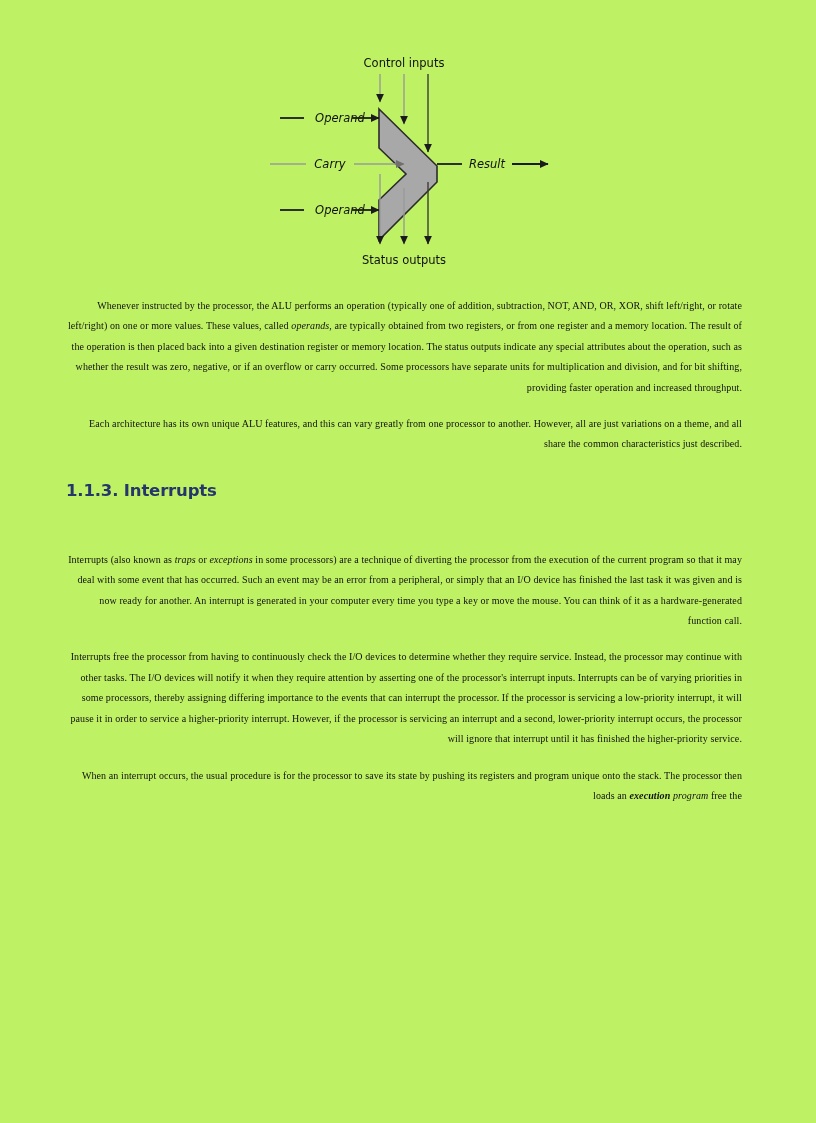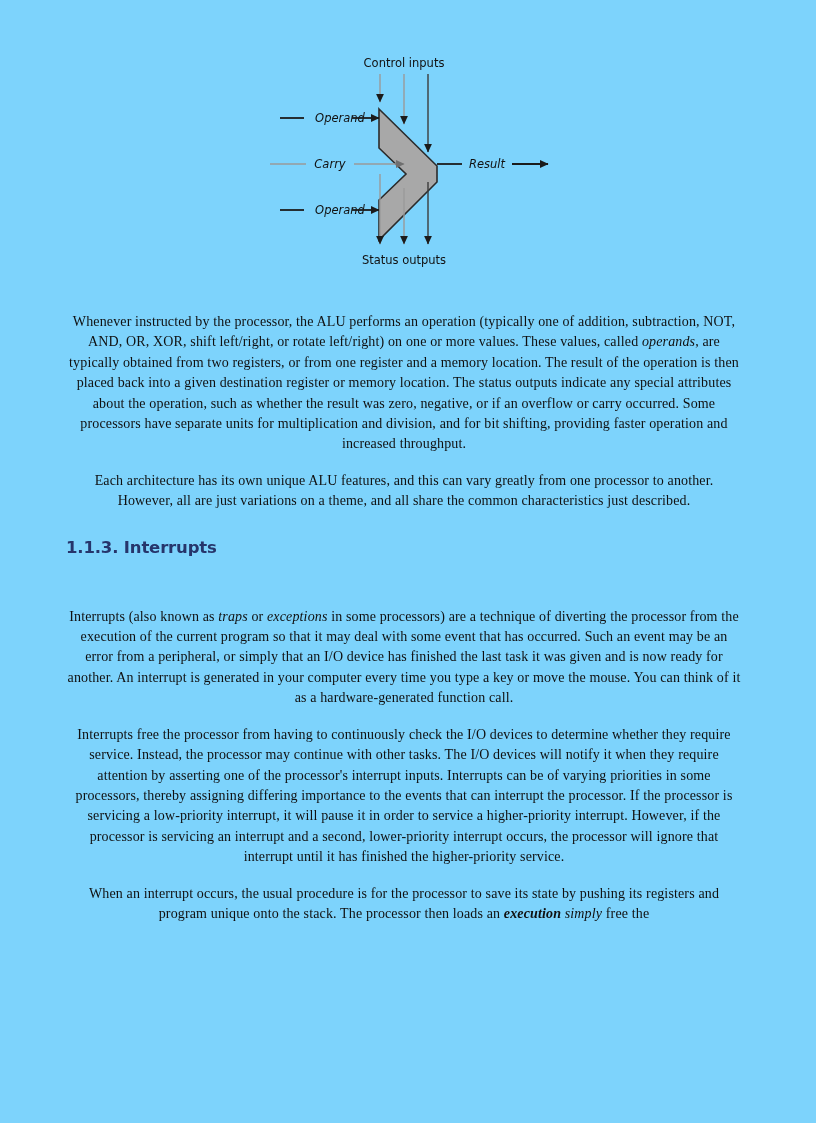--- a/index.html
+++ b/index.html
@@ -15,21 +15,21 @@
     font-family: "Liberation Serif", "DejaVu Serif", serif;
     color: #111111;
     overflow: hidden;
   }
 
   .page {
     position: absolute;
     left: 0; top: 0;
     width: 816px;
     height: 1123px;
-    background: #7dd3fc;
+    background: #bef264;
     text-decoration: underline;
   }
 
   
   .figure {
     position: absolute;
     left: 0;
     top: 48px;
     width: 816px;
     height: 230px;
@@ -49,24 +49,24 @@
   }
 
   
   .content {
     position: absolute;
     left: 66px;
     top: 296px;
     width: 676px;
   }
   p.body {
-    margin: 16px 0 16px 0;
-    font-size: 14px;
+    margin: 0 0 16px 0;
+    font-size: 10px;
     line-height: 20.4px;
-    text-align: center;
+    text-align: right;
     color: #101010;
     letter-spacing: 0.01em;
   }
   p.body:last-child { margin-bottom: 0; }
 
   i  { font-style: italic; }
   b  { font-weight: bold; }
   .bolditalic { font-weight: bold; font-style: italic; }
 
   h2.section-heading {
@@ -146,16 +146,16 @@
     <p class="body"><span>Whenever instructed by the processor, the ALU performs an operation (typically one of addition, subtraction, NOT, AND, OR, XOR, shift left/right, or rotate left/right) on one or more values. These values, called </span><i>operands</i><span>, are typically obtained from two registers, or from one register and a memory location. The result of the operation is then placed back into a given destination register or memory location. The status outputs indicate any special attributes about the operation, such as whether the result was zero, negative, or if an overflow or carry occurred. Some processors have separate units for multiplication and division, and for bit shifting, providing faster operation and increased throughput.</span></p>
 
     <p class="body">Each architecture has its own unique ALU features, and this can vary greatly from one processor to another. However, all are just variations on a theme, and all share the common characteristics just described.</p>
 
     <h2 class="section-heading">1.1.3. Interrupts</h2>
 
     <p class="body"><span>Interrupts (also known as </span><i>traps</i><span> or </span><i>exceptions</i><span> in some processors) are a technique of diverting the processor from the execution of the current program so that it may deal with some event that has occurred. Such an event may be an error from a peripheral, or simply that an I/O device has finished the last task it was given and is now ready for another. An interrupt is generated in your computer every time you type a key or move the mouse. You can think of it as a hardware-generated function call.</span></p>
 
     <p class="body">Interrupts free the processor from having to continuously check the I/O devices to determine whether they require service. Instead, the processor may continue with other tasks. The I/O devices will notify it when they require attention by asserting one of the processor's interrupt inputs. Interrupts can be of varying priorities in some processors, thereby assigning differing importance to the events that can interrupt the processor. If the processor is servicing a low-priority interrupt, it will pause it in order to service a higher-priority interrupt. However, if the processor is servicing an interrupt and a second, lower-priority interrupt occurs, the processor will ignore that interrupt until it has finished the higher-priority service.</p>
 
-    <p class="body"><span>When an interrupt occurs, the usual procedure is for the processor to save its state by pushing its registers and program unique onto the stack. The processor then loads an </span><b class="bolditalic">execution</b><span> </span><i>simply</i><span> free the</span></p>
+    <p class="body"><span>When an interrupt occurs, the usual procedure is for the processor to save its state by pushing its registers and program unique onto the stack. The processor then loads an </span><b class="bolditalic">execution</b><span> </span><i>program</i><span> free the</span></p>
 
   </div>
 </div>
 
 </body></html>

